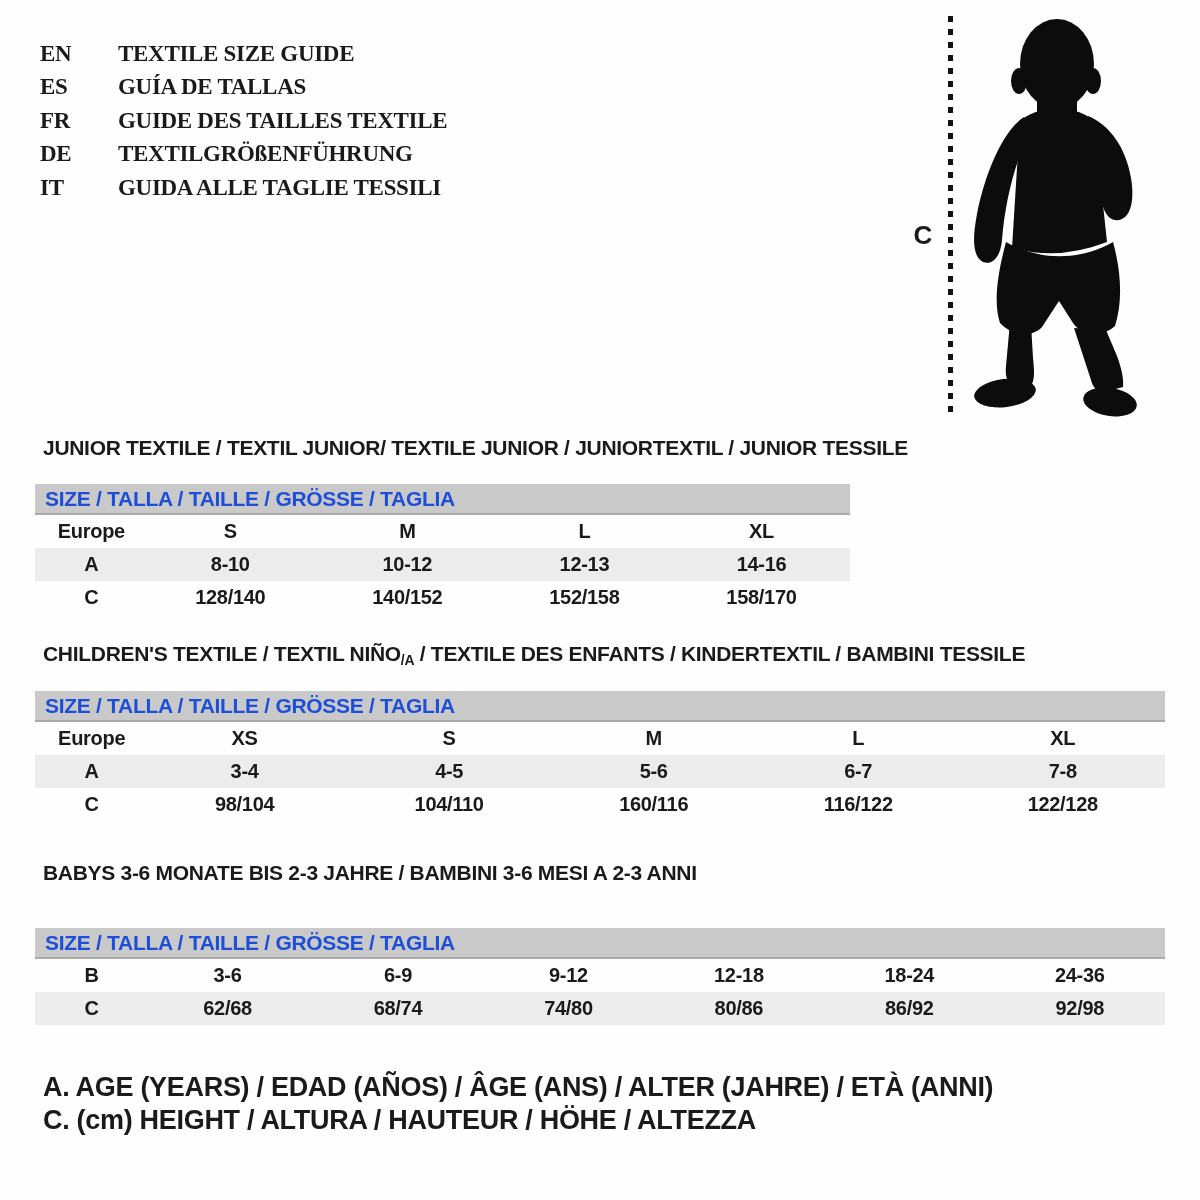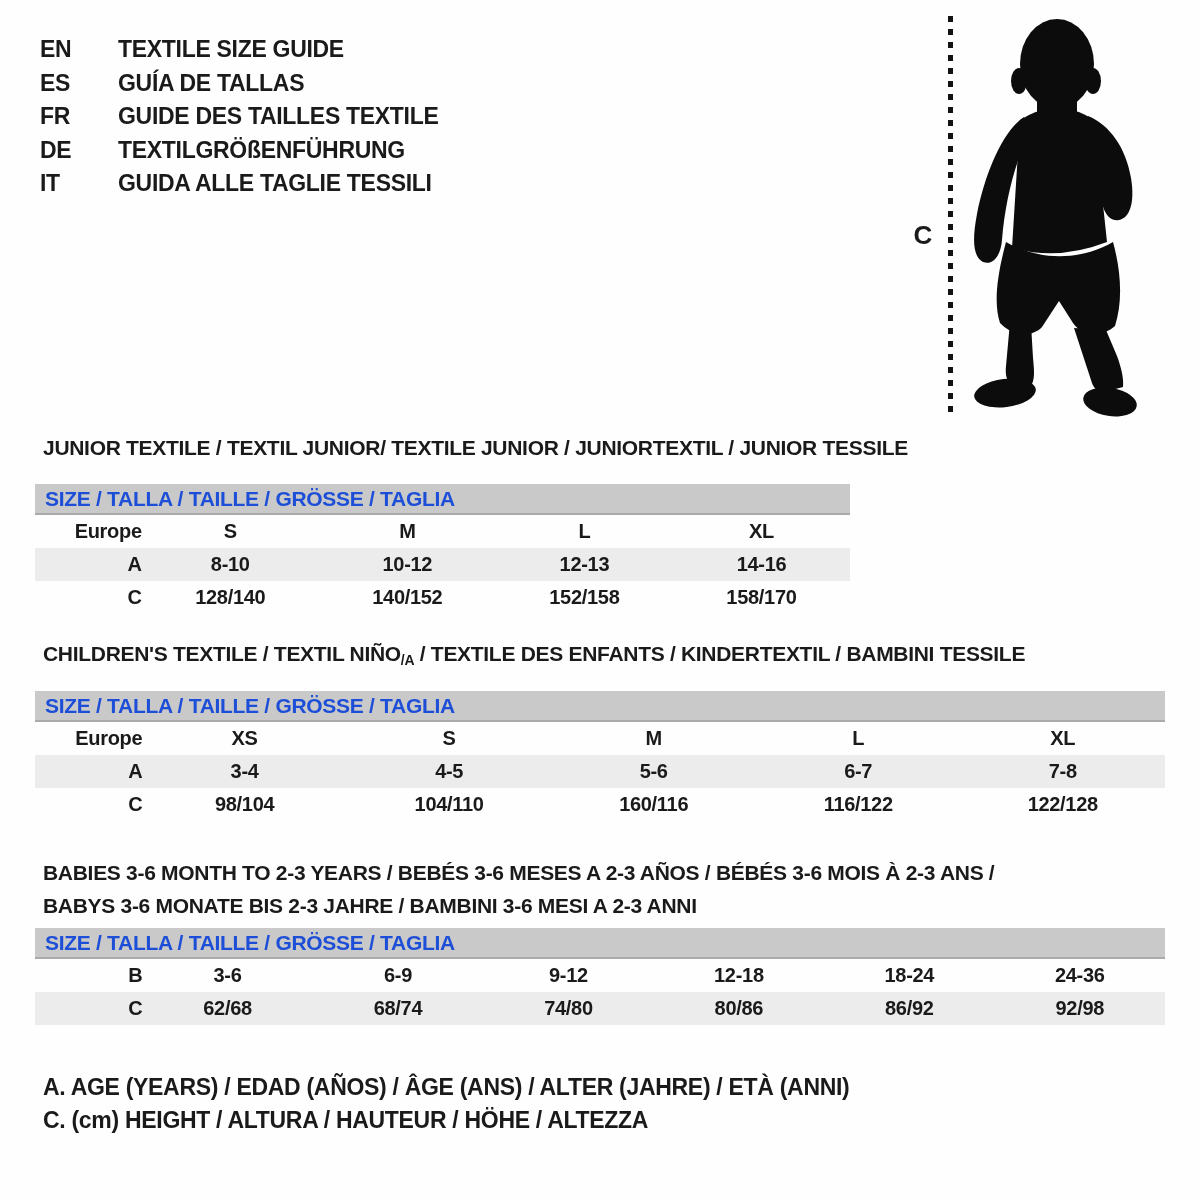--- a/index.html
+++ b/index.html
@@ -6,21 +6,21 @@
   .page{
     position:relative;
     width:1200px;height:1200px;
     background:#fefefe;
     font-family:"Liberation Sans", sans-serif;
     color:#1a1a1a;
     overflow:hidden;
   }
   
   .lang-header{position:absolute;left:40px;top:33px;}
-  .lang-row{display:flex;height:33.5px;align-items:center;}
+  .lang-row{display:flex;height:33.5px;align-items:flex-end;font-family:Liberation Serif, serif;}
   .lang-code{width:78px;font-size:23px;font-weight:bold;letter-spacing:-0.3px;}
   .lang-title{font-size:23px;font-weight:bold;letter-spacing:-0.3px;white-space:nowrap;}
   
   .figure{position:absolute;left:0;top:0;width:1200px;height:430px;}
   .dashed-line{
     position:absolute;left:948px;top:16px;width:5px;height:399px;
     background:repeating-linear-gradient(to bottom,#121212 0px,#121212 6px,transparent 6px,transparent 13px);
   }
   .measure-label{
     position:absolute;left:906px;top:220px;width:34px;
@@ -39,25 +39,25 @@
     border-collapse:collapse;table-layout:fixed;
     font-size:20px;font-weight:bold;letter-spacing:-0.3px;
   }
   table.size-table th.size-head{
     background:#c9c9c9;color:#1d4ed8;text-align:left;
     font-size:21px;font-weight:bold;
     height:29px;padding:0 0 0 10px;
     border-bottom:2px solid #aaaaaa;
   }
   table.size-table td{height:33px;padding:0;text-align:center;vertical-align:middle;}
-  table.size-table td.lbl{text-align:right;padding-left:6px;margin-top:23px;}
+  table.size-table td.lbl{text-align:center;padding-left:6px;margin-top:23px;}
   tr.shaded td{background:#ececec;}
   
   .footnotes{position:absolute;left:43px;top:1071px;line-height:33px;
-    font-size:23px;font-weight:bold;letter-spacing:-0.3px;}
+    font-size:27px;font-weight:bold;letter-spacing:-0.3px;}
 </style>
 </head>
 <body>
 
 <div class="page">
 
   <div class="lang-header">
     <div class="lang-row">
       <span class="lang-code">EN</span>
       <span class="lang-title">TEXTILE SIZE GUIDE</span>
@@ -177,21 +177,20 @@
         <td>98/104</td>
         <td>104/110</td>
         <td>160/116</td>
         <td>116/122</td>
         <td>122/128</td>
       </tr>
     </tbody>
   </table>
 
   <div class="section-title two-line" style="top:856px;">
-    <div>BABIES 3-6 MONTH TO 2-3 YEARS / BEBÉS 3-6 MESES A 2-3 AÑOS / BÉBÉS 3-6 MOIS À 2-3 ANS /</div>
     <div>BABYS 3-6 MONATE BIS 2-3 JAHRE / BAMBINI 3-6 MESI A 2-3 ANNI</div>
   </div>
   <table class="size-table" style="top:928px;width:1130px;">
     <colgroup>
         <col style="width:9.5%">
         <col>
         <col>
         <col>
         <col>
         <col>

